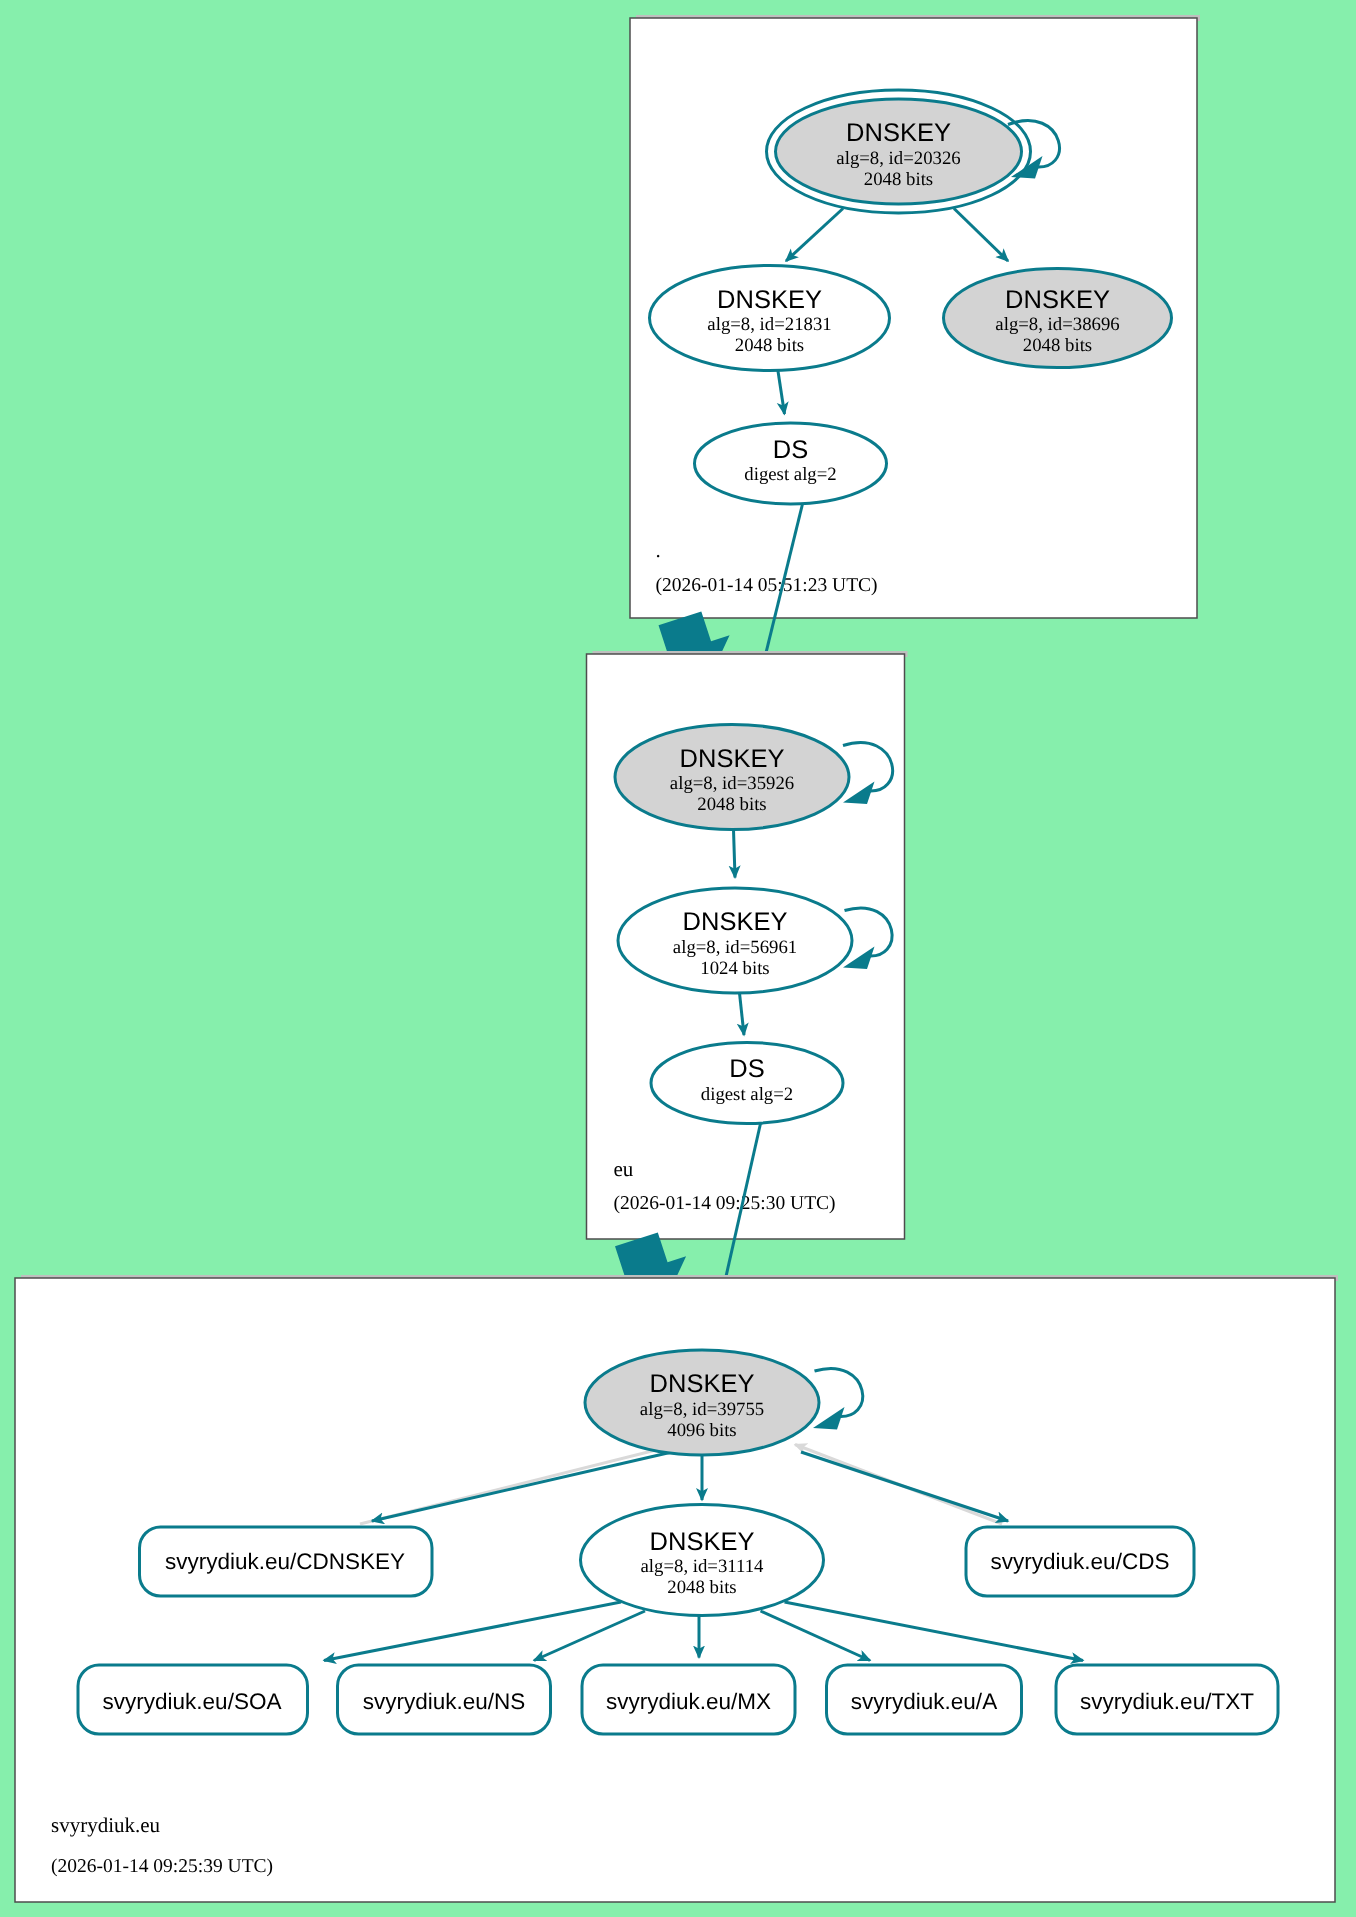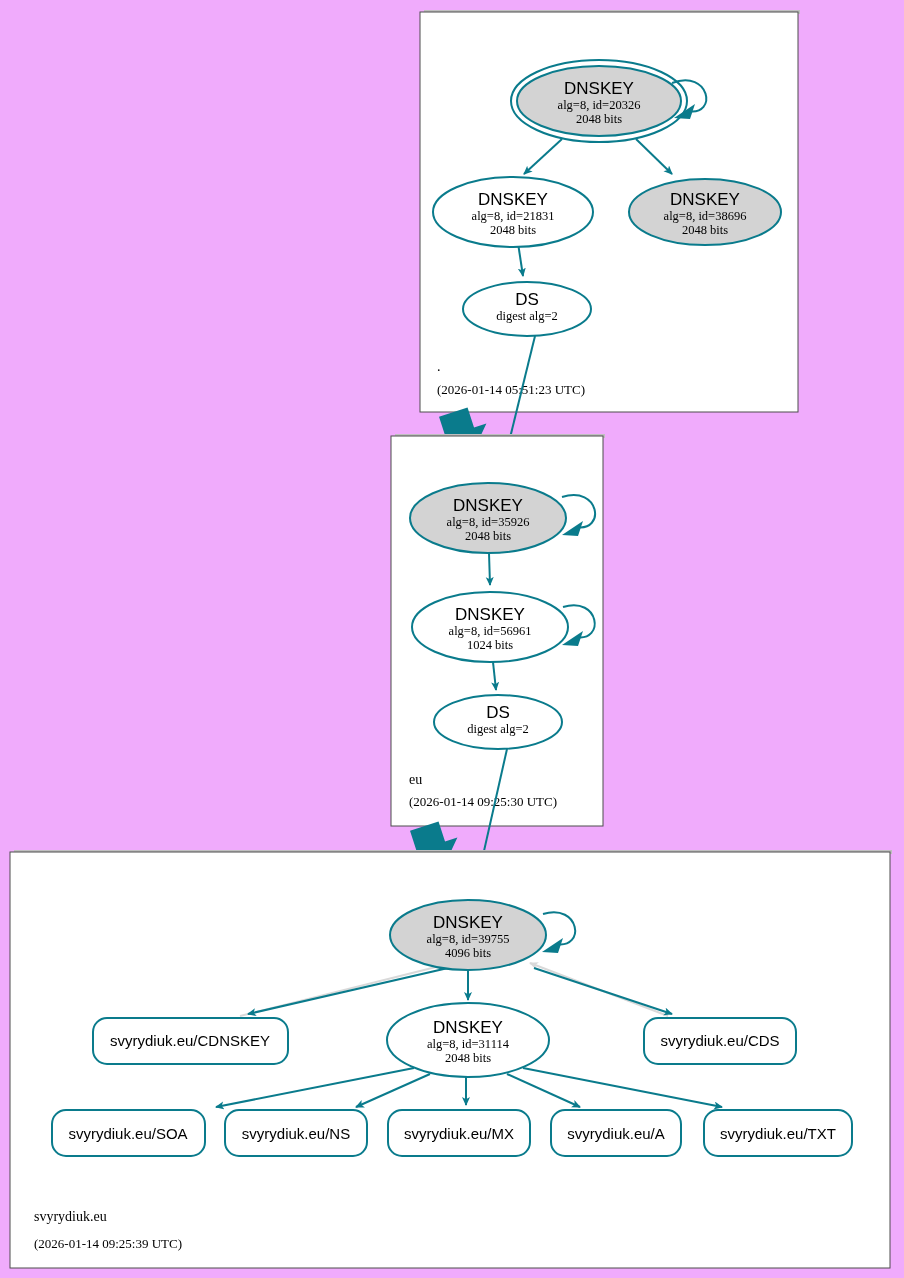--- a/index.html
+++ b/index.html
@@ -8,21 +8,21 @@
     background: #ffffff;
   }
   body {
     font-family: "Liberation Sans", sans-serif;
     color: #000000;
   }
   #canvas {
     position: relative;
     width: 904px;
     height: 1278px;
-    background: #f0abfc;
+    background: #86efac;
     overflow: hidden;
   }
   svg#graph {
     position: absolute;
     top: 0;
     left: 0;
     width: 904px;
     height: 1278px;
   }
   .zone-box {

